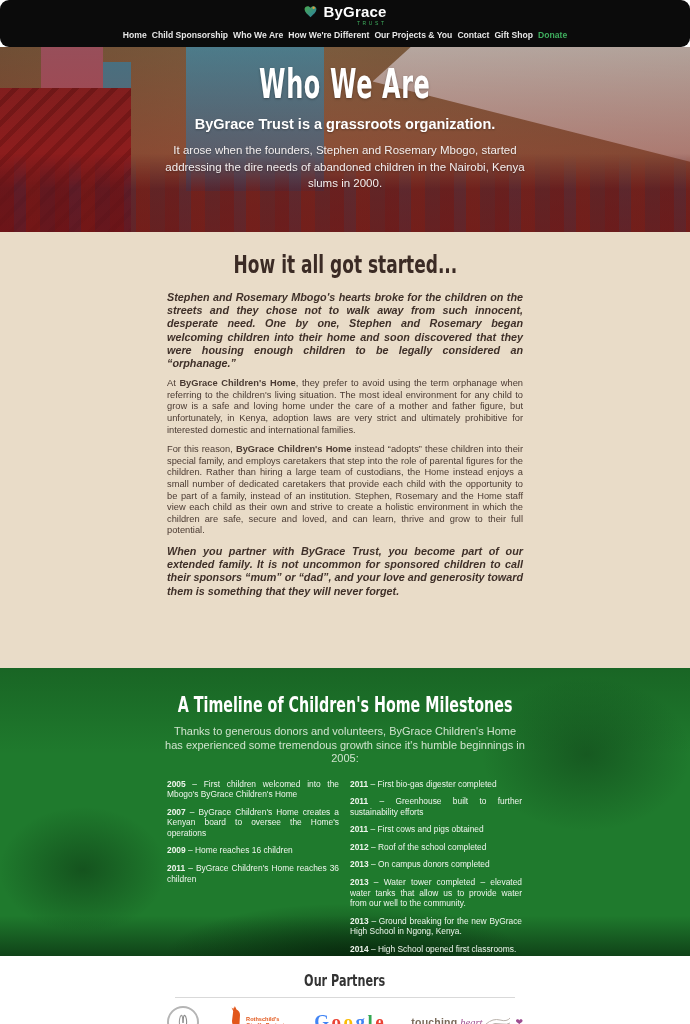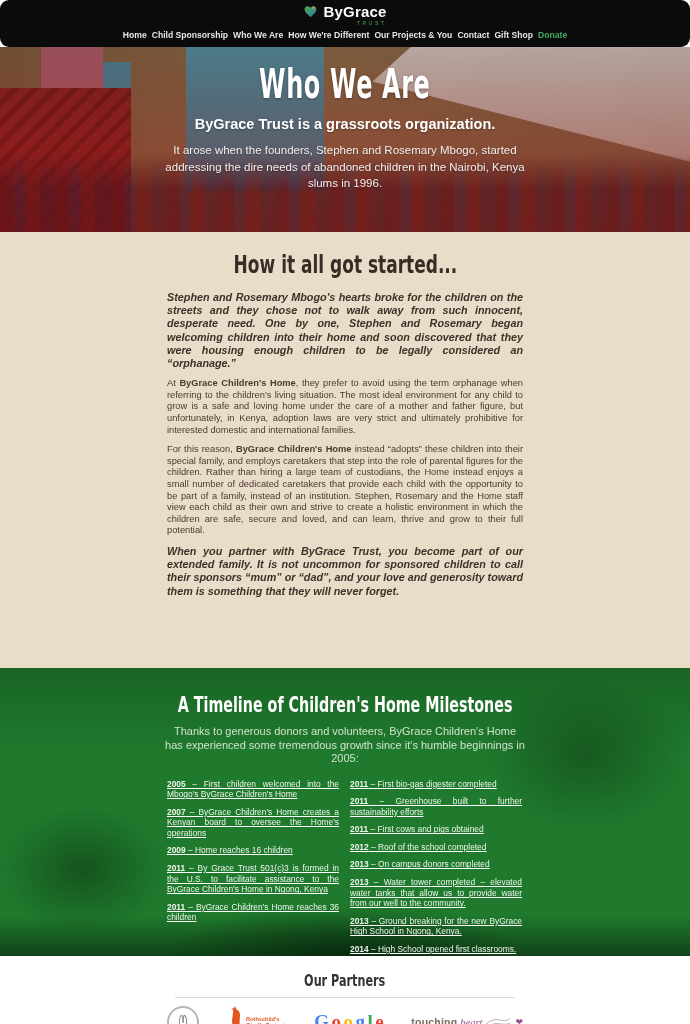--- a/index.html
+++ b/index.html
@@ -53,21 +53,21 @@
   
   .timeline { height:288px; color:#fff; text-align:center; padding-top:22px; overflow:hidden;
       background-color:#1f7a2d;
       background-image:
         radial-gradient(ellipse 120px 90px at 12% 70%, rgba(10,45,15,.5), transparent 70%),
         radial-gradient(ellipse 150px 110px at 85% 30%, rgba(12,50,18,.45), transparent 70%),
         radial-gradient(ellipse 240px 70px at 50% 100%, rgba(4,28,8,.65), transparent 75%),
         linear-gradient(180deg, rgba(8,40,12,.25), transparent 30%, transparent 86%, rgba(4,22,7,.55)); }
   .timeline h2 .disp { font-size:21px; color:#fff; }
   .tl-sub { width:360px; margin:7px auto 0; font-size:11px; line-height:13.5px; color:#cfe3cd; }
-  .tl-cols { width:356px; margin:13px auto 0; display:flex; gap:11px; text-align:left;text-decoration:underline; }
+  .tl-cols { width:356px; margin:13px auto 0; display:flex; gap:11px; text-align:left; }
   .tl-col { width:172px; }
   .tl-item { font-size:8.4px; line-height:10.6px; color:#eef5ec; text-align:justify; margin-bottom:7px; }
   .tl-item b { font-weight:700; }
 
   
   .partners { height:76px; background:#fff; text-align:center; padding-top:8px; overflow:hidden; }
   .partners h2 .disp { font-size:16.5px; color:#333; }
   .partners hr { border:none; border-top:1px solid #d9d9d9; width:340px; margin:5px auto 0; }
   .logos { width:356px; margin:7px auto 0; display:flex; align-items:center; justify-content:space-between; }
   .plogo { display:flex; align-items:center; gap:3px; text-decoration:none; }
@@ -135,21 +135,21 @@
       <div class="ph ph-building"></div>
       <div class="ph ph-building2"></div>
       <div class="ph ph-machine2"></div>
       <div class="ph ph-machine"></div>
       <div class="ph ph-crowd"></div>
       <div class="ph ph-overlay"></div>
     </div>
     <div class="hero-content">
       <h1 class="hero-title"><span class="disp">Who We Are</span></h1>
       <p class="hero-sub">ByGrace Trust is a grassroots organization.</p>
-      <p class="hero-desc">It arose when the founders, Stephen and Rosemary Mbogo, started addressing the dire needs of abandoned children in the Nairobi, Kenya slums in 1996.</p>
+      <p class="hero-desc">It arose when the founders, Stephen and Rosemary Mbogo, started addressing the dire needs of abandoned children in the Nairobi, Kenya slums in 2000.</p>
     </div>
   </section>
 
   <section class="story">
     <h2><span class="disp">How it all got started...</span></h2>
     <div class="container">
       <p class="lead">Stephen and Rosemary Mbogo's hearts broke for the children on the streets and they chose not to walk away from such innocent, desperate need. One by one, Stephen and Rosemary began welcoming children into their home and soon discovered that they were housing enough children to be legally considered an “orphanage.”</p>
       <p class="body-p"><span>At </span><b>ByGrace Children's Home</b><span>, they prefer to avoid using the term orphanage when referring to the children's living situation. The most ideal environment for any child to grow is a safe and loving home under the care of a mother and father figure, but unfortunately, in Kenya, adoption laws are very strict and ultimately prohibitive for interested domestic and international families.</span></p>
       <p class="body-p"><span>For this reason, </span><b>ByGrace Children's Home</b><span> instead “adopts” these children into their special family, and employs caretakers that step into the role of parental figures for the children. Rather than hiring a large team of custodians, the Home instead enjoys a small number of dedicated caretakers that provide each child with the opportunity to be part of a family, instead of an institution. Stephen, Rosemary and the Home staff view each child as their own and strive to create a holistic environment in which the children are safe, secure and loved, and can learn, thrive and grow to their full potential.</span></p>
       <p class="lead p4">When you partner with ByGrace Trust, you become part of our extended family. It is not uncommon for sponsored children to call their sponsors “mum” or “dad”, and your love and generosity toward them is something that they will never forget.</p>
@@ -158,21 +158,20 @@
   </section>
 
   <section class="timeline">
     <h2><span class="disp">A Timeline of Children's Home Milestones</span></h2>
     <p class="tl-sub">Thanks to generous donors and volunteers, ByGrace Children's Home has experienced some tremendous growth since it's humble beginnings in 2005:</p>
     <div class="tl-cols">
       <div class="tl-col">
         <div class="tl-item"><b>2005</b><span> – First children welcomed into the Mbogo's ByGrace Children's Home</span></div>
         <div class="tl-item"><b>2007</b><span> – ByGrace Children's Home creates a Kenyan board to oversee the Home's operations</span></div>
         <div class="tl-item"><b>2009</b><span> – Home reaches 16 children</span></div>
-        <div class="tl-item"><b>2011</b><span> – By Grace Trust 501(c)3 is formed in the U.S. to facilitate assistance to the ByGrace Children's Home in Ngong, Kenya</span></div>
         <div class="tl-item"><b>2011</b><span> – ByGrace Children's Home reaches 36 children</span></div>
 
       </div>
       <div class="tl-col">
         <div class="tl-item"><b>2011</b><span> – First bio-gas digester completed</span></div>
         <div class="tl-item"><b>2011</b><span> – Greenhouse built to further sustainability efforts</span></div>
         <div class="tl-item"><b>2011</b><span> – First cows and pigs obtained</span></div>
         <div class="tl-item"><b>2012</b><span> – Roof of the school completed</span></div>
         <div class="tl-item"><b>2013</b><span> – On campus donors completed</span></div>
         <div class="tl-item"><b>2013</b><span> – Water tower completed – elevated water tanks that allow us to provide water from our well to the community.</span></div>

